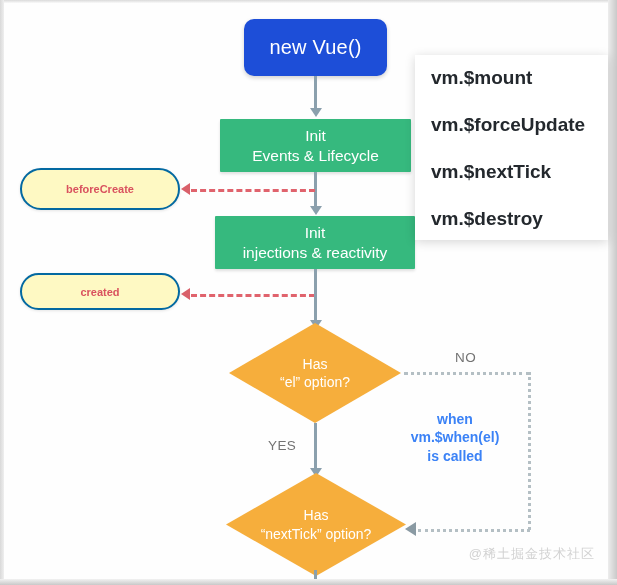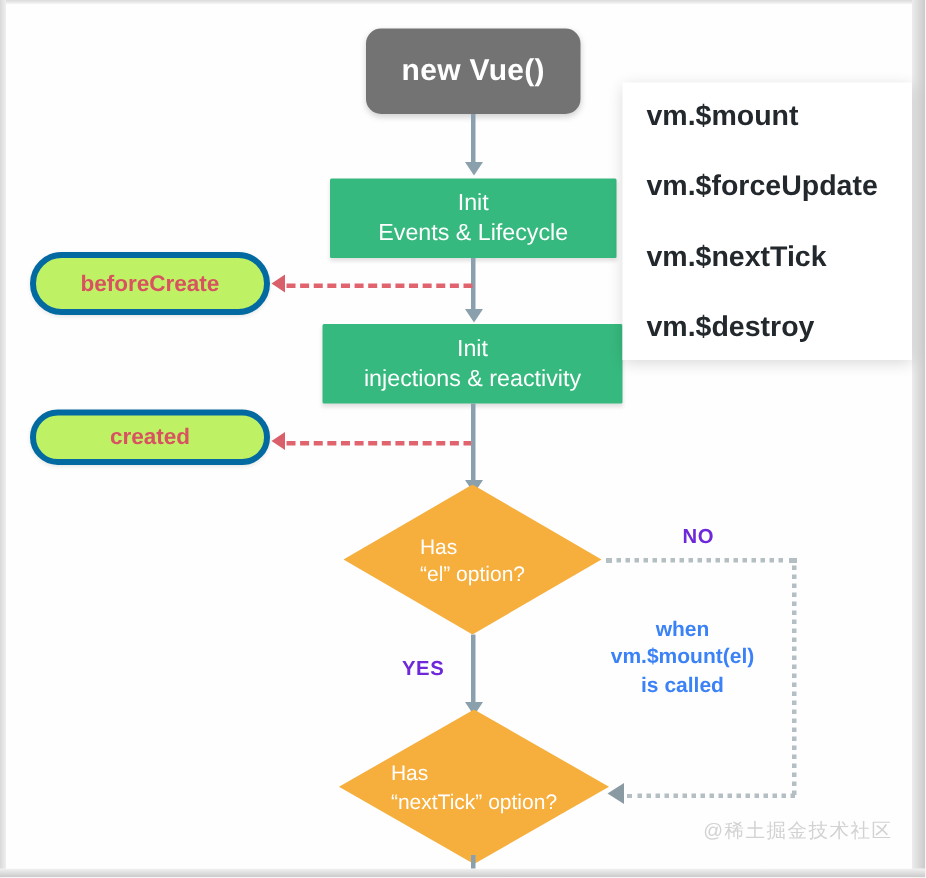--- a/index.html
+++ b/index.html
@@ -24,66 +24,66 @@
     background:linear-gradient(to bottom,#dadada,#fafafa);}
   .edge-bottom{position:absolute;left:0;bottom:0;width:617px;height:6px;
     background:linear-gradient(to top,#c8c8c8,#f2f2f2);}
   .canvas{position:absolute;left:4px;top:3px;width:604px;height:576px;background:#fefefe;}
 
   
   .node{position:absolute;box-sizing:border-box;display:flex;
     align-items:center;justify-content:center;text-align:center;}
 
   .navy-box{
-    background:#737373;color:#ffffff;border-radius:10px;
-    font-size:20px;font-weight:bold;letter-spacing:.2px;
+    background:#1d4ed8;color:#ffffff;border-radius:10px;
+    font-size:20px;font-weight:normal;letter-spacing:.2px;
     box-shadow:0 2px 4px rgba(0,0,0,.18);
   }
   .green-box{
     background:#36b97e;color:#ffffff;border-radius:1px;
     font-size:15.5px;line-height:1.25;
     box-shadow:0 2px 3px rgba(0,0,0,.12);
   }
   .hook-box{
-    background:#bef264;border:4px solid #0369a1;border-radius:22px;
-    color:#d9525f;font-size:15px;font-weight:bold;
+    background:#fef9c3;border:2px solid #0369a1;border-radius:22px;
+    color:#d9525f;font-size:11px;font-weight:bold;
     box-shadow:0 1px 3px rgba(0,0,0,.10);
   }
   .diamond-wrap{position:absolute;}
   .diamond-shape{
     position:absolute;left:0;top:0;width:100%;height:100%;
     background:#f6ae3c;
     clip-path:polygon(50% 0,100% 50%,50% 100%,0 50%);
     filter:drop-shadow(0 2px 2px rgba(0,0,0,.12));
   }
   .diamond-label{
     position:absolute;left:0;top:0;width:100%;height:100%;
     display:flex;align-items:center;justify-content:center;
-    color:#ffffff;font-size:14px;line-height:1.3;text-align:left;
+    color:#ffffff;font-size:14px;line-height:1.3;text-align:center;
     pointer-events:none;
   }
 
   
   .vline{position:absolute;width:3px;background:#8ba0ad;}
   .arrow-down{position:absolute;width:0;height:0;
     border-left:6px solid transparent;border-right:6px solid transparent;
     border-top:9px solid #8ba0ad;}
   .arrow-left{position:absolute;width:0;height:0;
     border-top:6px solid transparent;border-bottom:6px solid transparent;
     border-right:9px solid #d9606a;}
   .arrow-left-gray{position:absolute;width:0;height:0;
     border-top:7px solid transparent;border-bottom:7px solid transparent;
     border-right:11px solid #8a9aa3;}
   .dash-red{position:absolute;height:0;
     border-top:3px dashed #e0636d;}
   .dash-gray-h{position:absolute;height:0;border-top:3px dotted #b4bfc4;}
   .dash-gray-v{position:absolute;width:0;border-left:3px dotted #b4bfc4;}
 
-  .edge-label{position:absolute;color:#6d28d9;font-size:13.5px;
-    font-weight:bold;letter-spacing:.4px;}
+  .edge-label{position:absolute;color:#737373;font-size:13.5px;
+    font-weight:normal;letter-spacing:.4px;}
   .note{position:absolute;color:#3b82f6;font-size:14px;font-weight:bold;
     line-height:1.32;text-align:center;}
 
   
   .overlay-panel{
     position:absolute;left:415px;top:55px;width:193px;height:185px;
     background:#ffffff;
     box-shadow:0 2px 10px rgba(0,0,0,.16);
     padding:0;box-sizing:border-box;
   }
@@ -158,21 +158,21 @@
   </div>
 
   <div class="edge-label" style="left:455px;top:350px;">NO</div>
   <div class="dash-gray-h" style="left:404px;top:372px;width:126px;"></div>
   <div class="dash-gray-v" style="left:528px;top:372px;height:158px;"></div>
   <div class="dash-gray-h" style="left:418px;top:529px;width:112px;"></div>
   <div class="arrow-left-gray" style="left:405px;top:522px;"></div>
 
   <div class="note" style="left:455px;top:410px;width:148px;transform:translateX(-50%);">
     <div>when</div>
-    <div>vm.$mount(el)</div>
+    <div>vm.$when(el)</div>
     <div>is called</div>
   </div>
 
   <div class="edge-label" style="left:268px;top:438px;">YES</div>
   <div class="vline" style="left:314px;top:423px;height:52px;"></div>
   <div class="arrow-down" style="left:310px;top:468px;"></div>
 
   <div class="diamond-wrap" style="left:226px;top:473px;width:180px;height:103px;">
     <div class="diamond-shape"></div>
     <div class="diamond-label">

